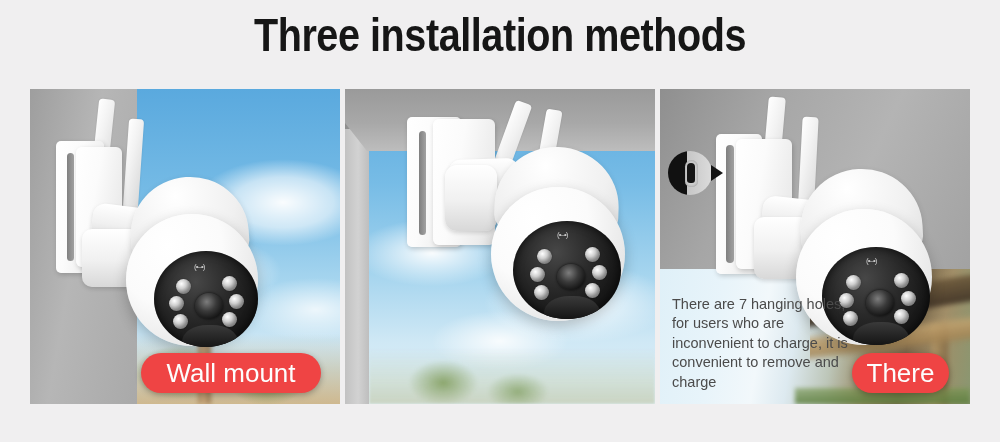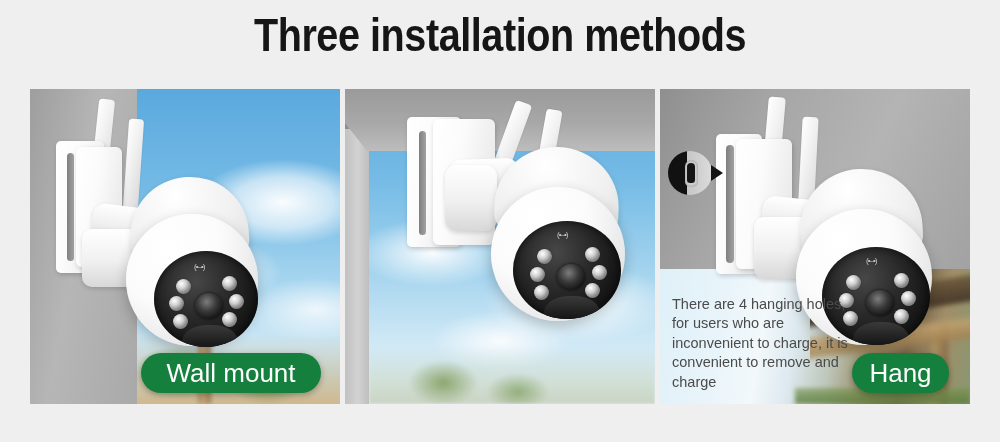--- a/index.html
+++ b/index.html
@@ -292,21 +292,21 @@
     left: 43px; top: 14px;
     width: 0; height: 0;
     border-top: 8px solid transparent;
     border-bottom: 8px solid transparent;
     border-left: 12px solid #141414;
   }
 
   
   .pill {
     position: absolute;
-    background: #15803d;
+    background: #ef4444;
     border-radius: 999px;
     color: #fdfdfd;
     font-family: "Liberation Sans", sans-serif;
     font-size: 26px;
     font-weight: 400;
     display: flex;
     align-items: center;
     justify-content: center;
     box-shadow: 0 2px 6px rgba(0,0,0,.3);
     white-space: nowrap;
@@ -441,20 +441,20 @@
     </div>
 
     <div class="callout">
       <div class="callout-circle">
         <div class="callout-key"></div>
         <div class="callout-key-dark"></div>
       </div>
       <div class="callout-arrow"></div>
     </div>
 
-    <div class="note">There are 4 hanging holes, for users who are inconvenient to charge, it is convenient to remove and charge</div>
+    <div class="note">There are 7 hanging holes, for users who are inconvenient to charge, it is convenient to remove and charge</div>
 
     <div class="pill pill-hang">
-      <span>Hang</span>
+      <span>There</span>
     </div>
   </div>
 
 </div>
 
 </body></html>

